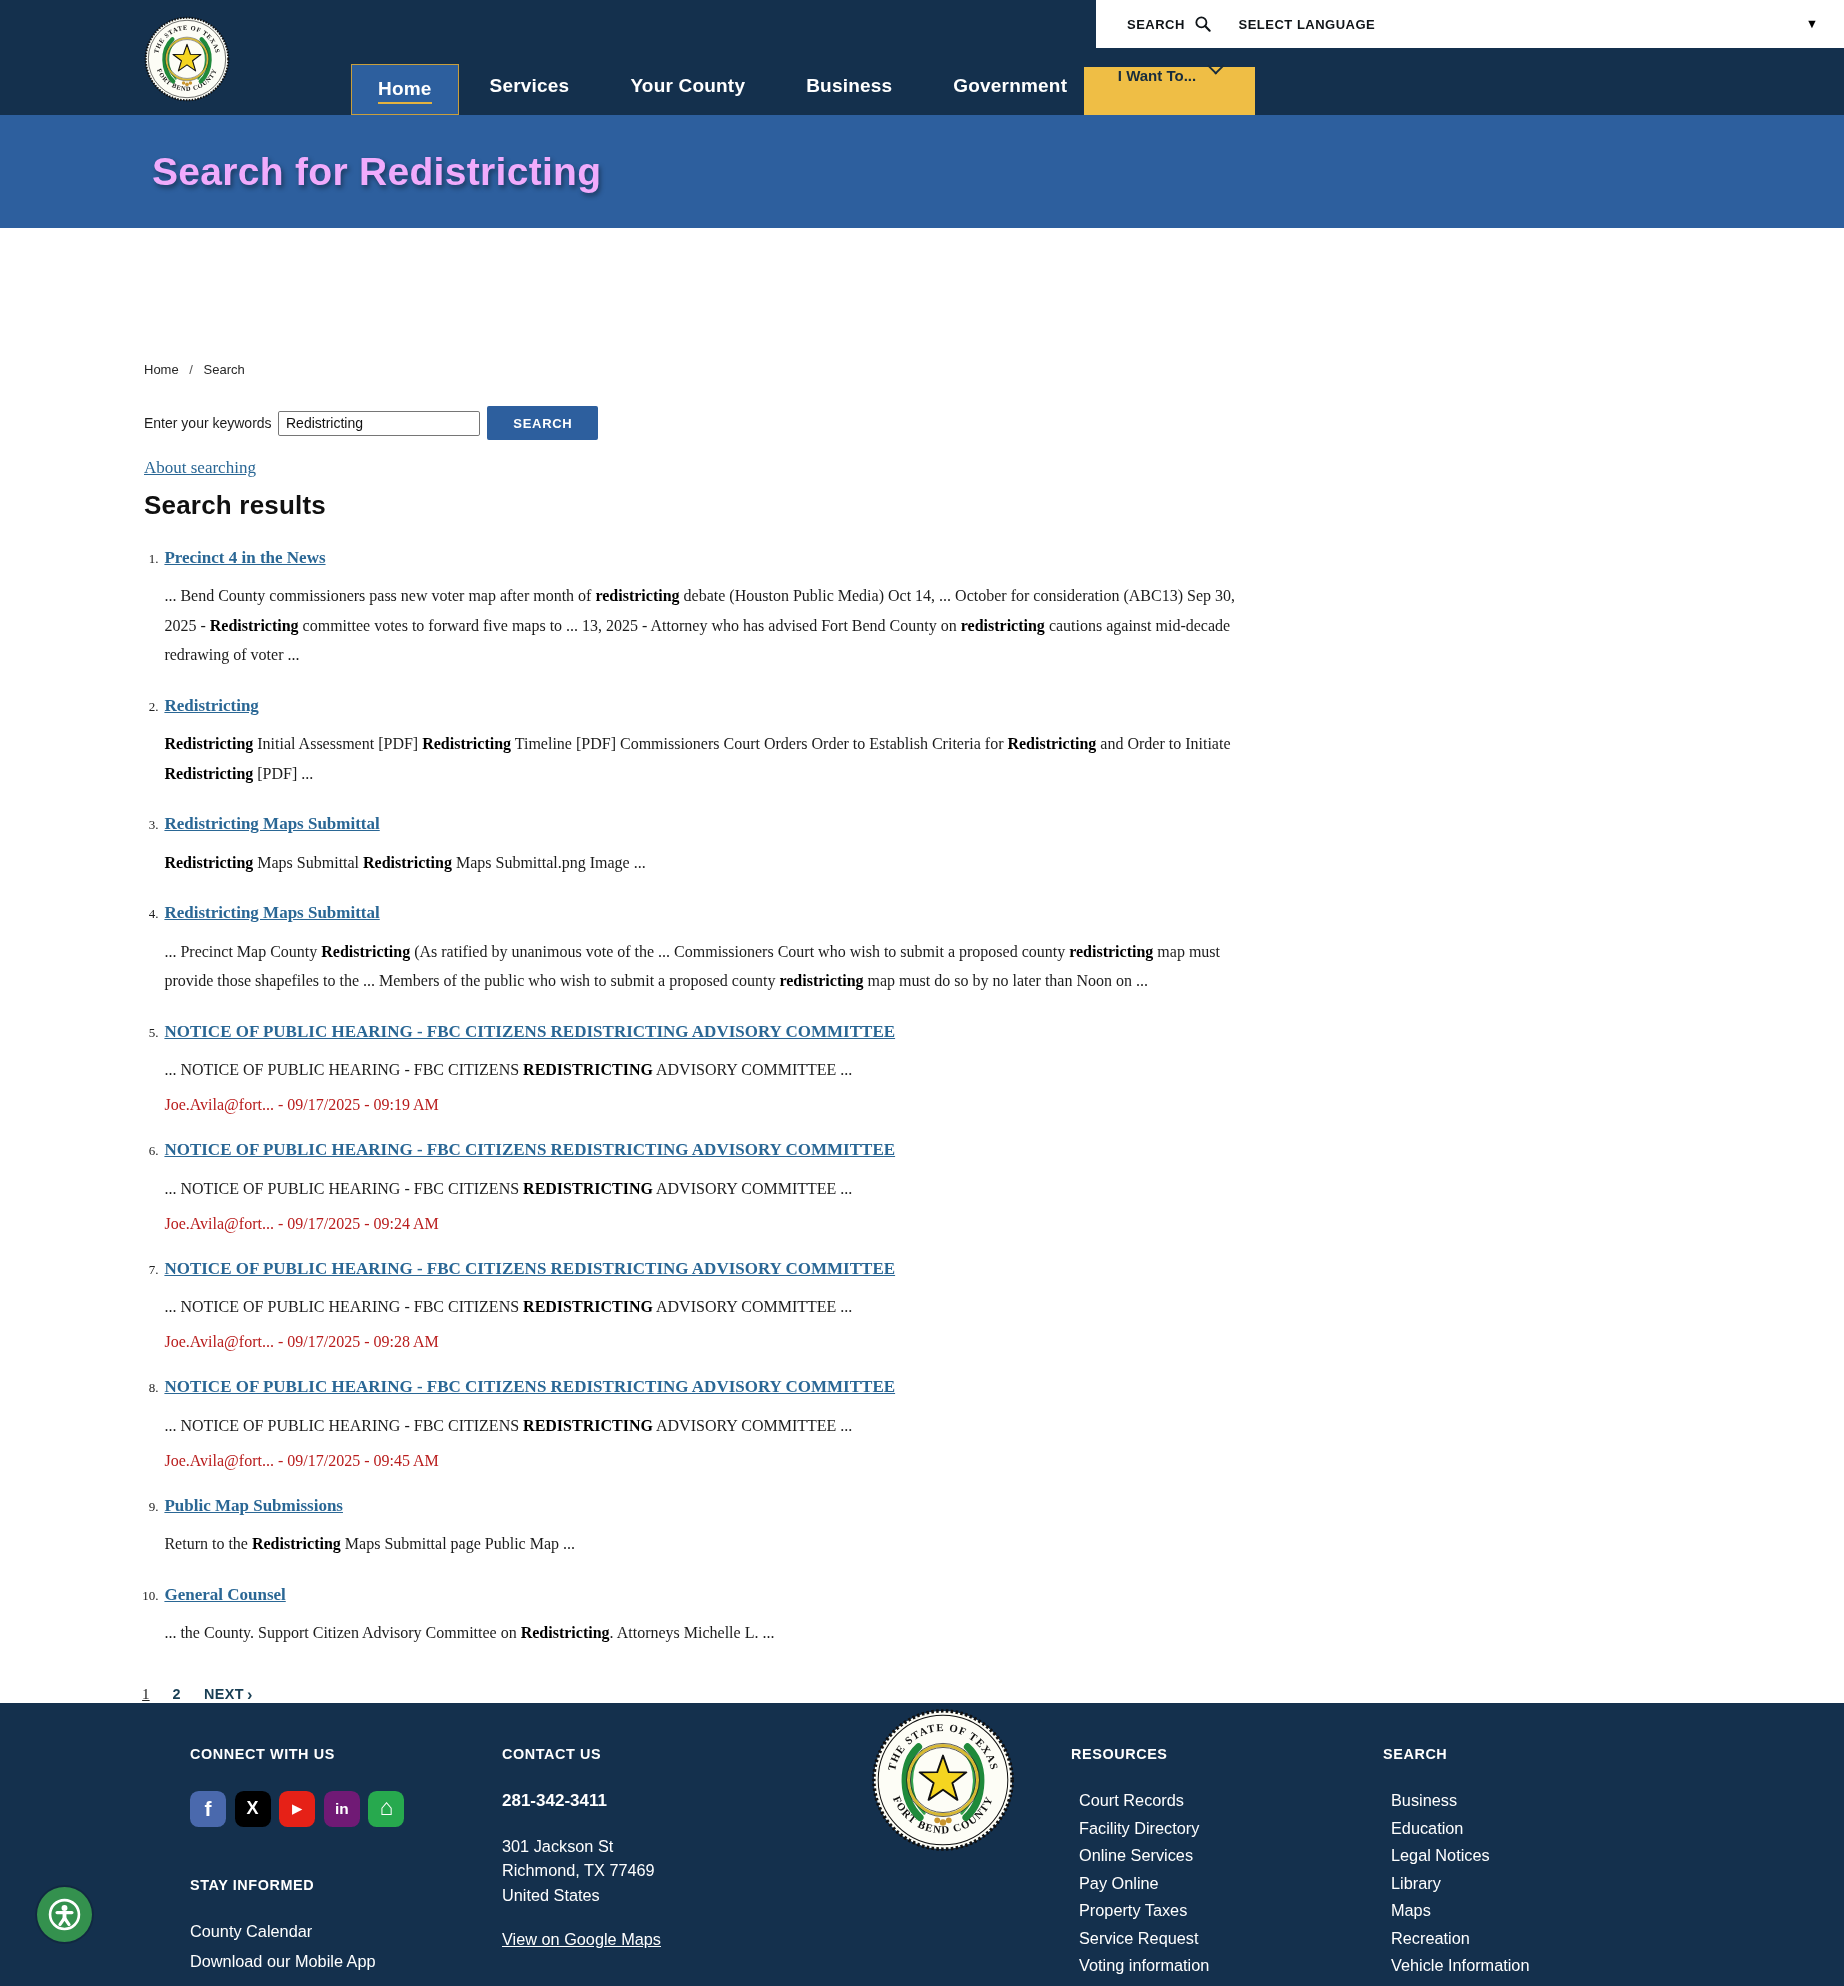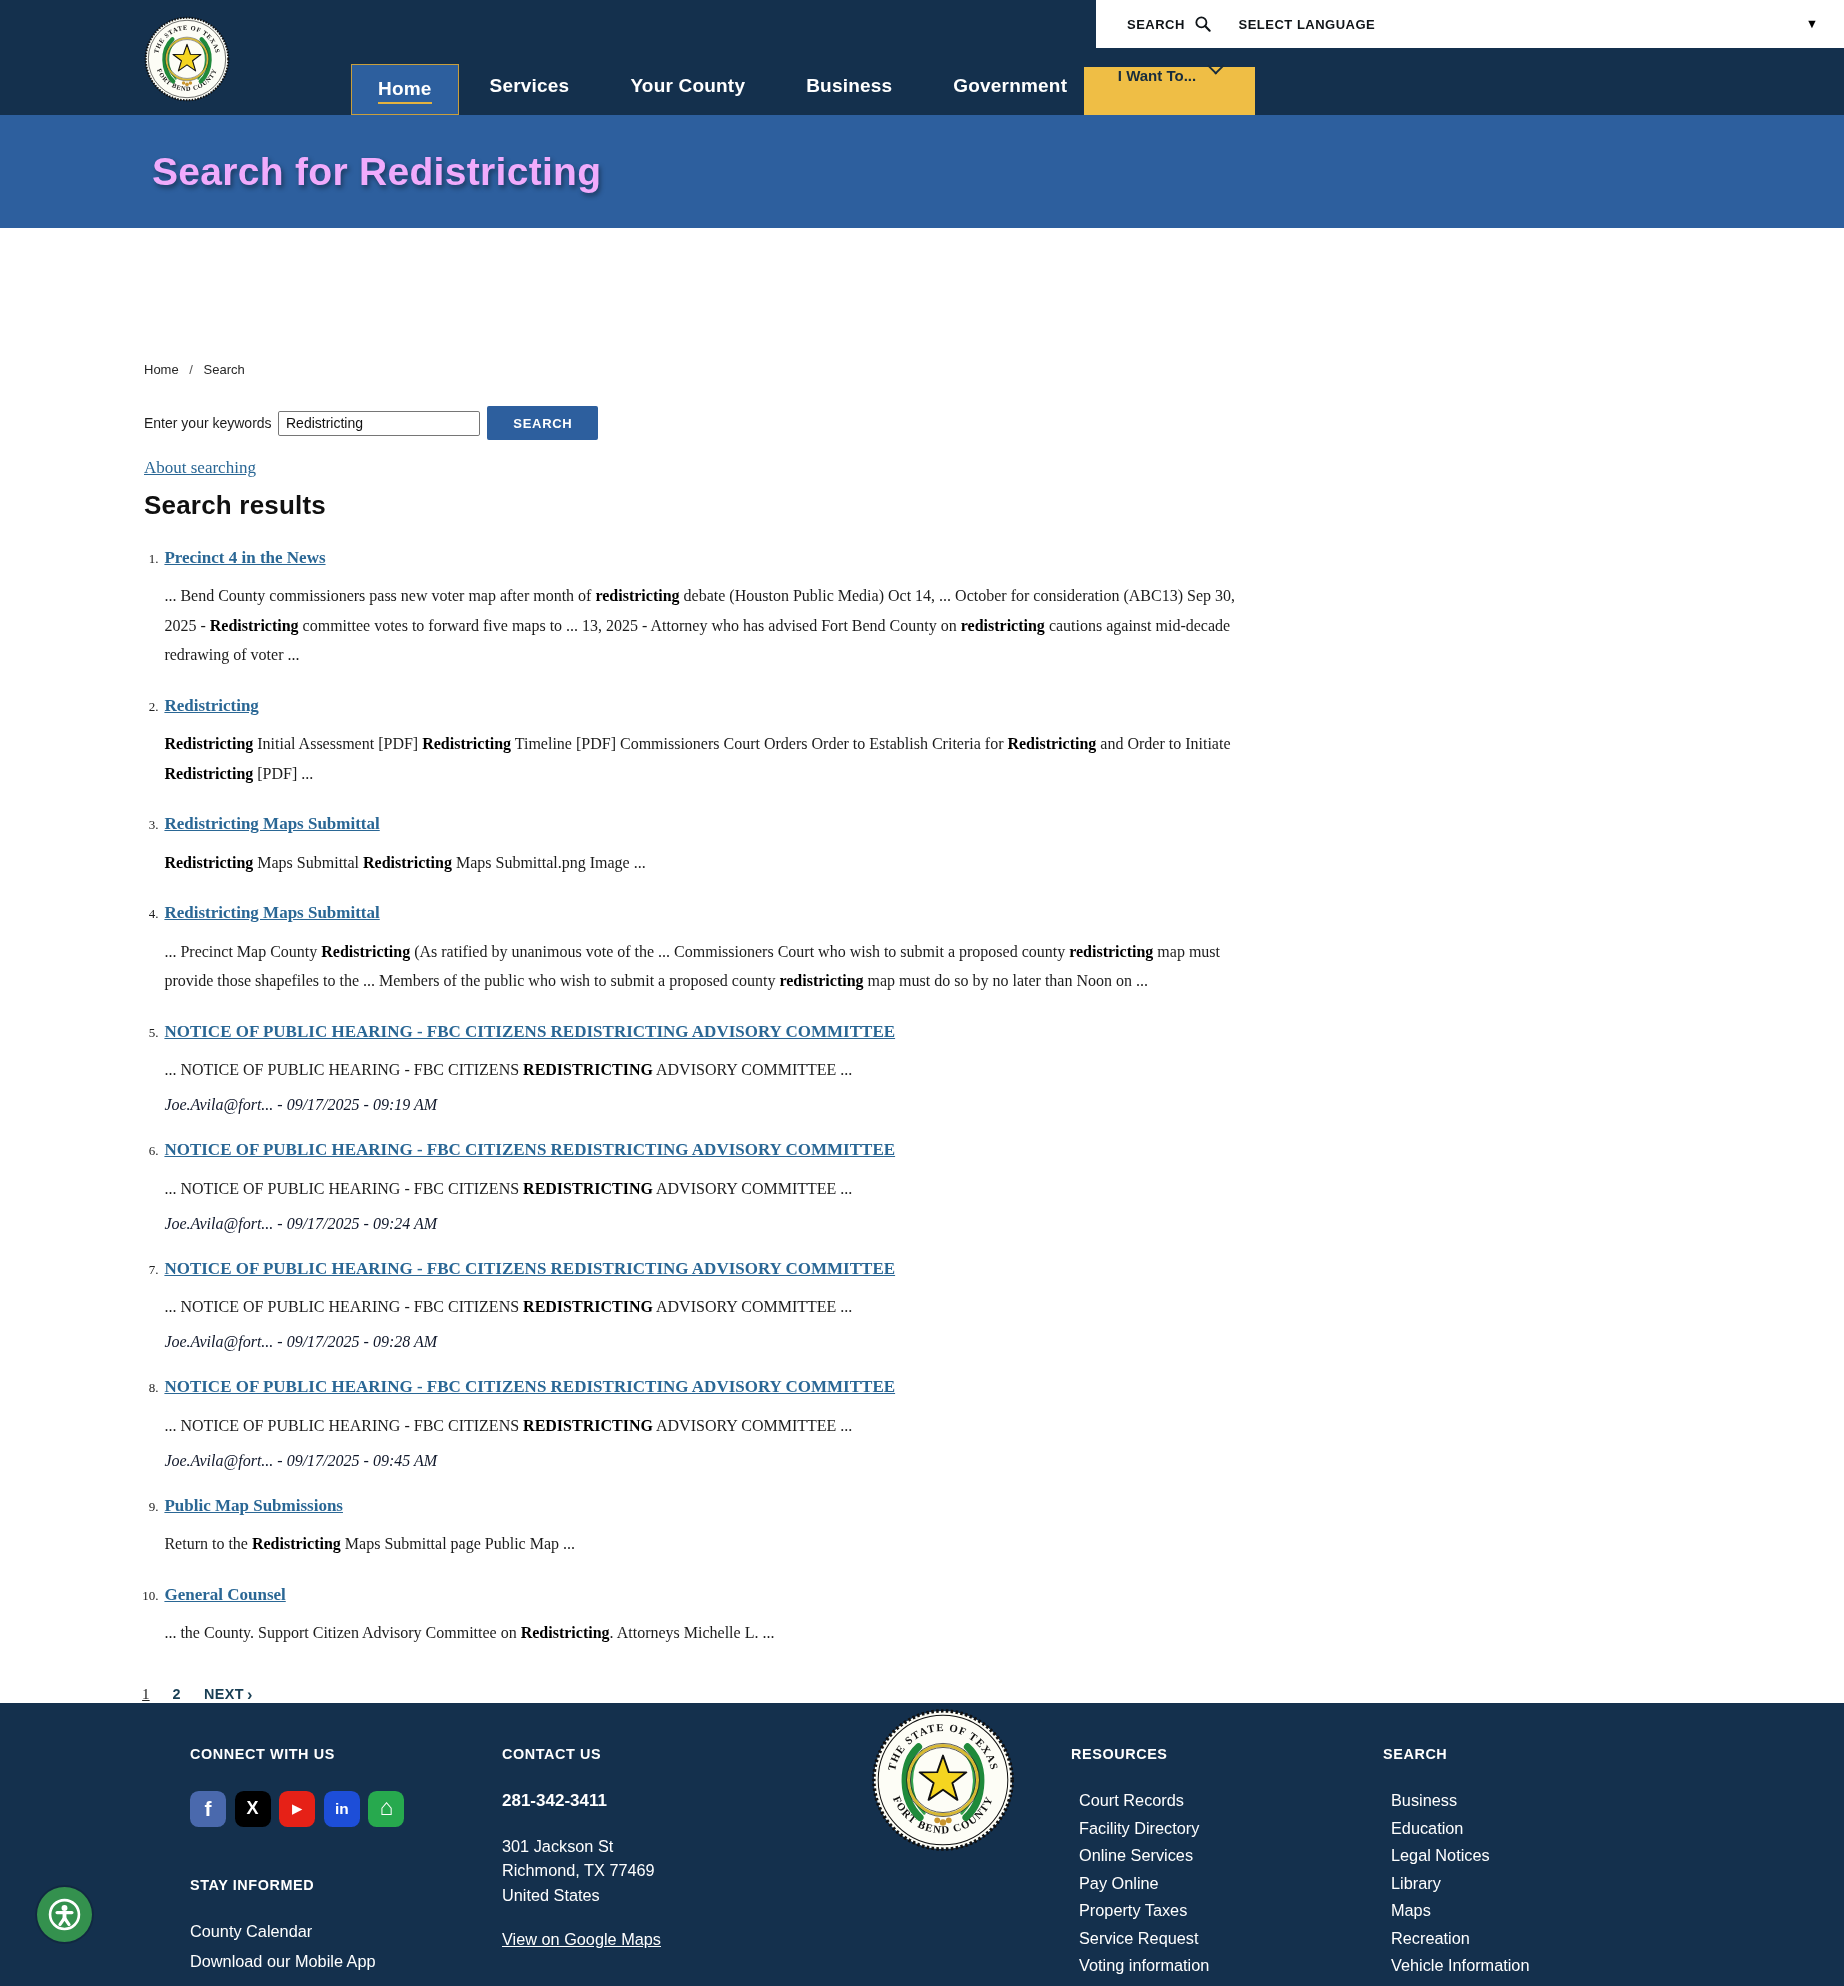--- a/index.html
+++ b/index.html
@@ -37,21 +37,21 @@
   .search-btn{margin-left:7.7px;background:var(--banner,#2D5F9E);color:#fff;border:none;font-weight:700;font-size:13px;letter-spacing:0.7px;padding:9.6px 26px;border-radius:1.9px;cursor:pointer;font-family:"Liberation Sans",sans-serif;}
   .about-link{display:inline-block;margin-top:18px;font-family:"Liberation Serif",serif;font-size:17px;color:var(--link,#2A6795);text-decoration:underline;}
   .results-heading{font-size:26px;font-weight:600;color:#101010;margin:11.5px 0 27px;letter-spacing:0.2px;}
   .results{width:1114px;}
   .result{display:flex;margin-bottom:26px;font-family:"Liberation Serif",serif;}
   .result-num{flex:0 0 29px;box-sizing:border-box;text-align:right;padding-right:5.8px;margin-left:-8.6px;font-size:13px;color:#222;padding-top:2.9px;}
   .result-content{flex:1;}
   .result-title{font-size:17px;color:var(--link,#2A6795);text-decoration:underline;font-weight:bold;}
   .result-snippet{margin:13.4px 0 0;font-size:16px;line-height:1.85;color:#1c1c1c;max-width:1084px;}
   .result-snippet strong{color:#000;}
-  .result-meta{margin:11.5px 0 0;font-size:16px;color:#0f172a;font-style:italic;}
+  .result-meta{margin:11.5px 0 0;font-size:16px;color:#b91c1c;}
   .pagination{display:flex;align-items:center;gap:23px;margin:38px 0 0 -1.9px;font-size:14.4px;}
   .page-current{font-family:"Liberation Serif",serif;font-size:15px;color:#222;text-decoration:underline;}
   .page-link,.page-next{font-weight:700;color:#183E54;letter-spacing:0.4px;}
   .page-next{display:flex;align-items:center;gap:3px;}
   .next-arrow{font-size:16.3px;line-height:1;}
 
   
   .site-footer{flex:0 0 354px;background:var(--navy,#14304D);color:#fff;display:flex;flex-direction:column;box-sizing:border-box;}
   .footer-cols{display:grid;grid-template-columns:312px 312px 257px 312px auto;padding:43px 0 0 190px;}
   .footer-heading{margin:0 0 29px;font-size:14.4px;font-weight:700;letter-spacing:0.6px;}
@@ -213,21 +213,21 @@
         <div class="socials">
             <a class="social-btn social-facebook" href="#" style="background: rgb(74, 105, 173);">
               <span class="glyph">f</span>
             </a>
             <a class="social-btn social-x" href="#" style="background: rgb(0, 0, 0);">
               <span class="glyph">X</span>
             </a>
             <a class="social-btn social-youtube" href="#" style="background: rgb(230, 33, 23);">
               <span class="glyph">▶</span>
             </a>
-            <a class="social-btn social-linkedin" href="#" style="background: #1d4ed8;">
+            <a class="social-btn social-linkedin" href="#" style="background: #701a75;">
               <span class="glyph">in</span>
             </a>
             <a class="social-btn social-nextdoor" href="#" style="background: rgb(39, 169, 78);">
               <span class="glyph">⌂</span>
             </a>
           </div>
         <h4 class="footer-heading">STAY INFORMED</h4>
         <div>
             <a class="footer-link" href="#">County Calendar</a>
             <a class="footer-link" href="#">Download our Mobile App</a>

